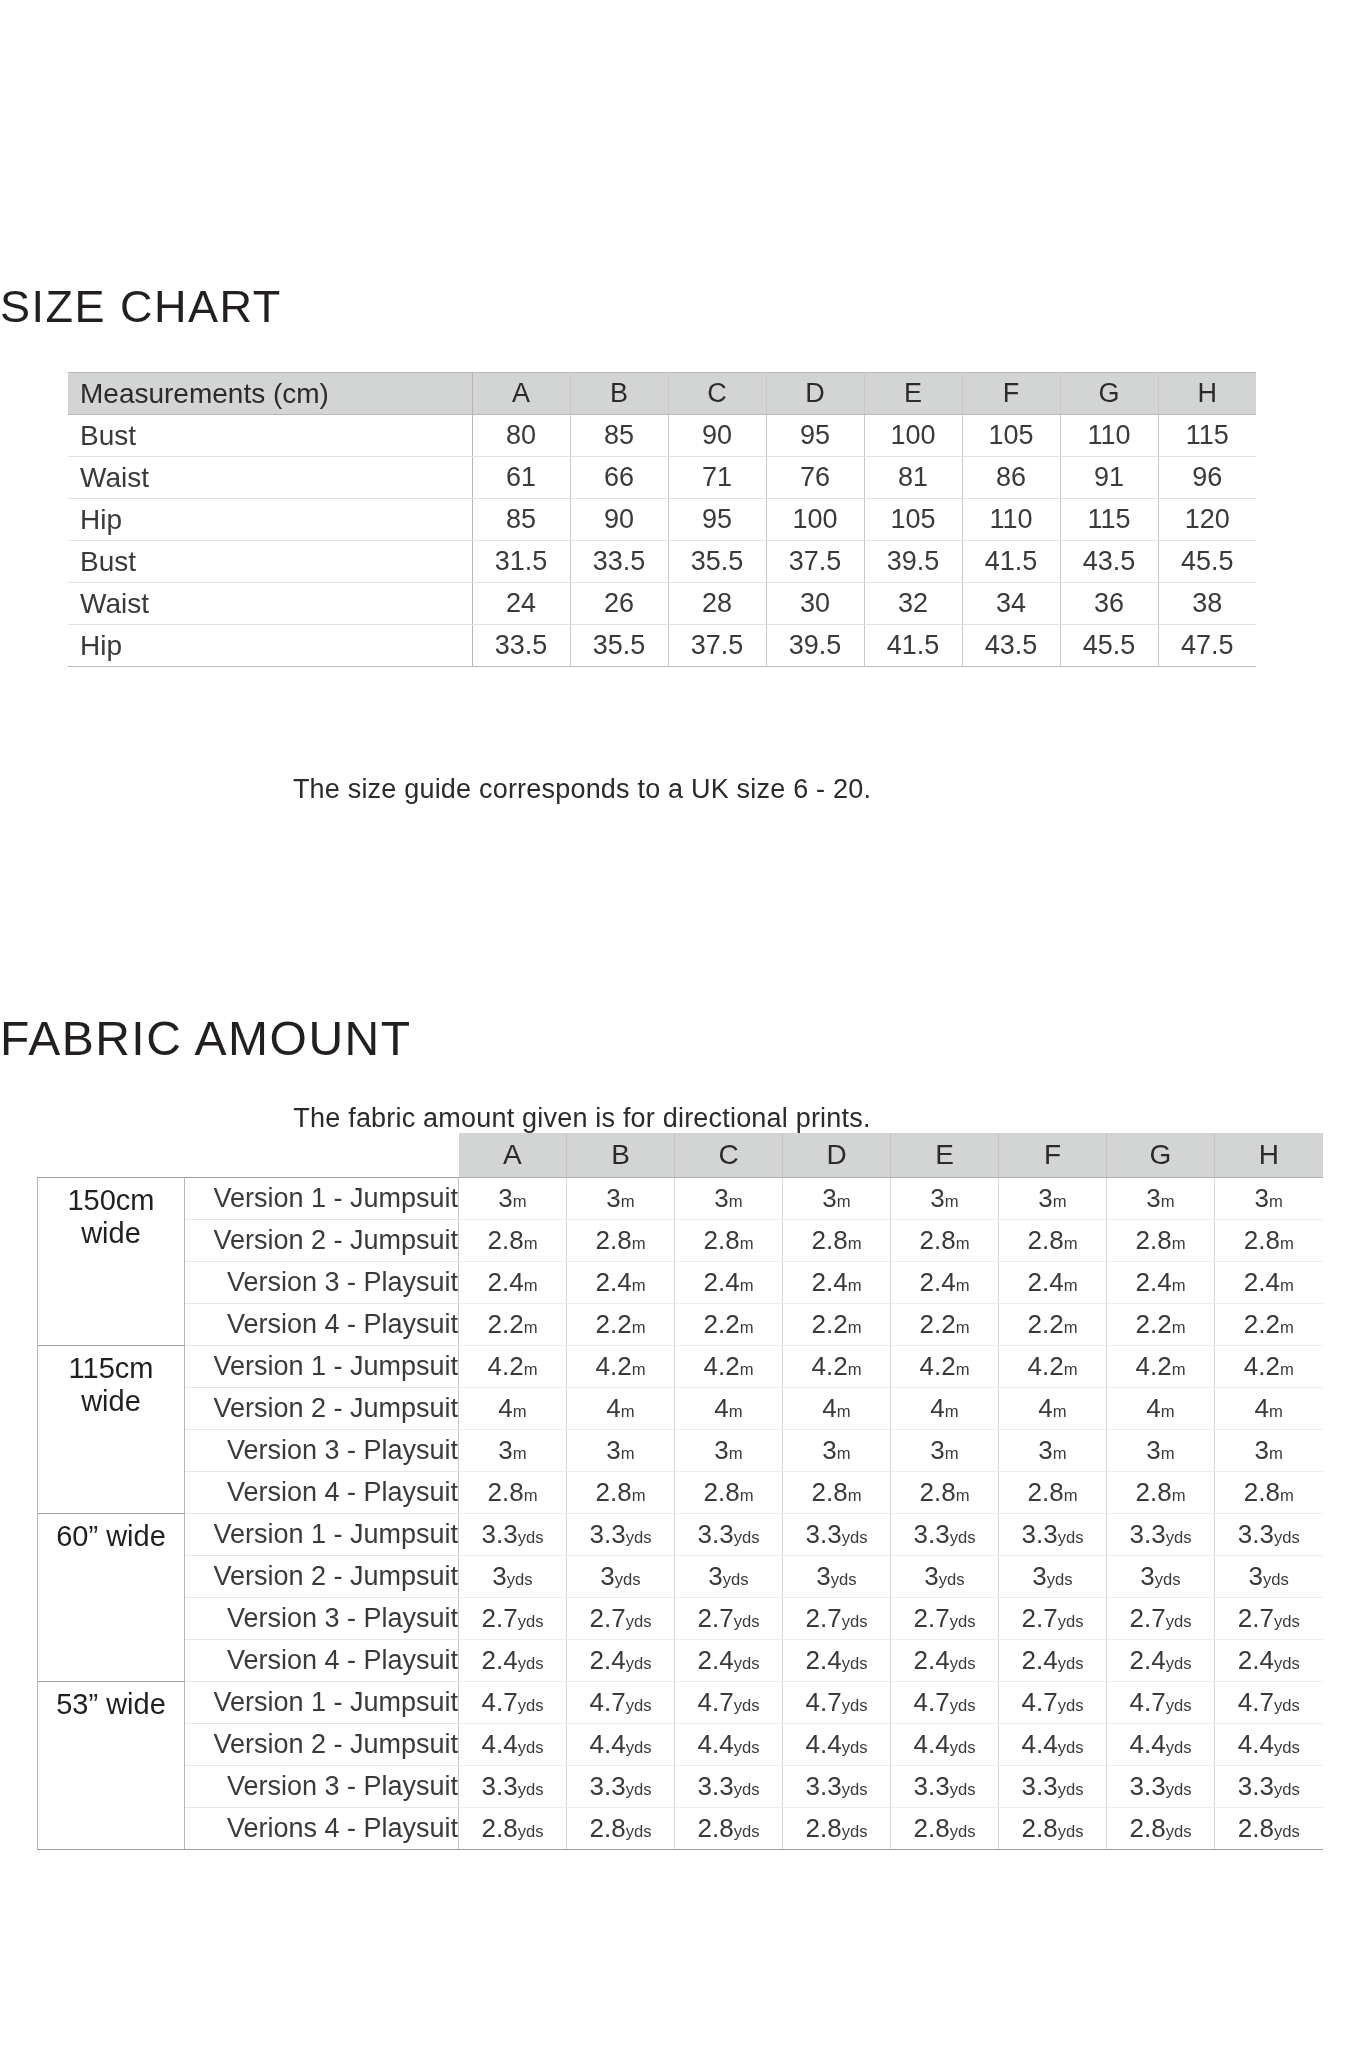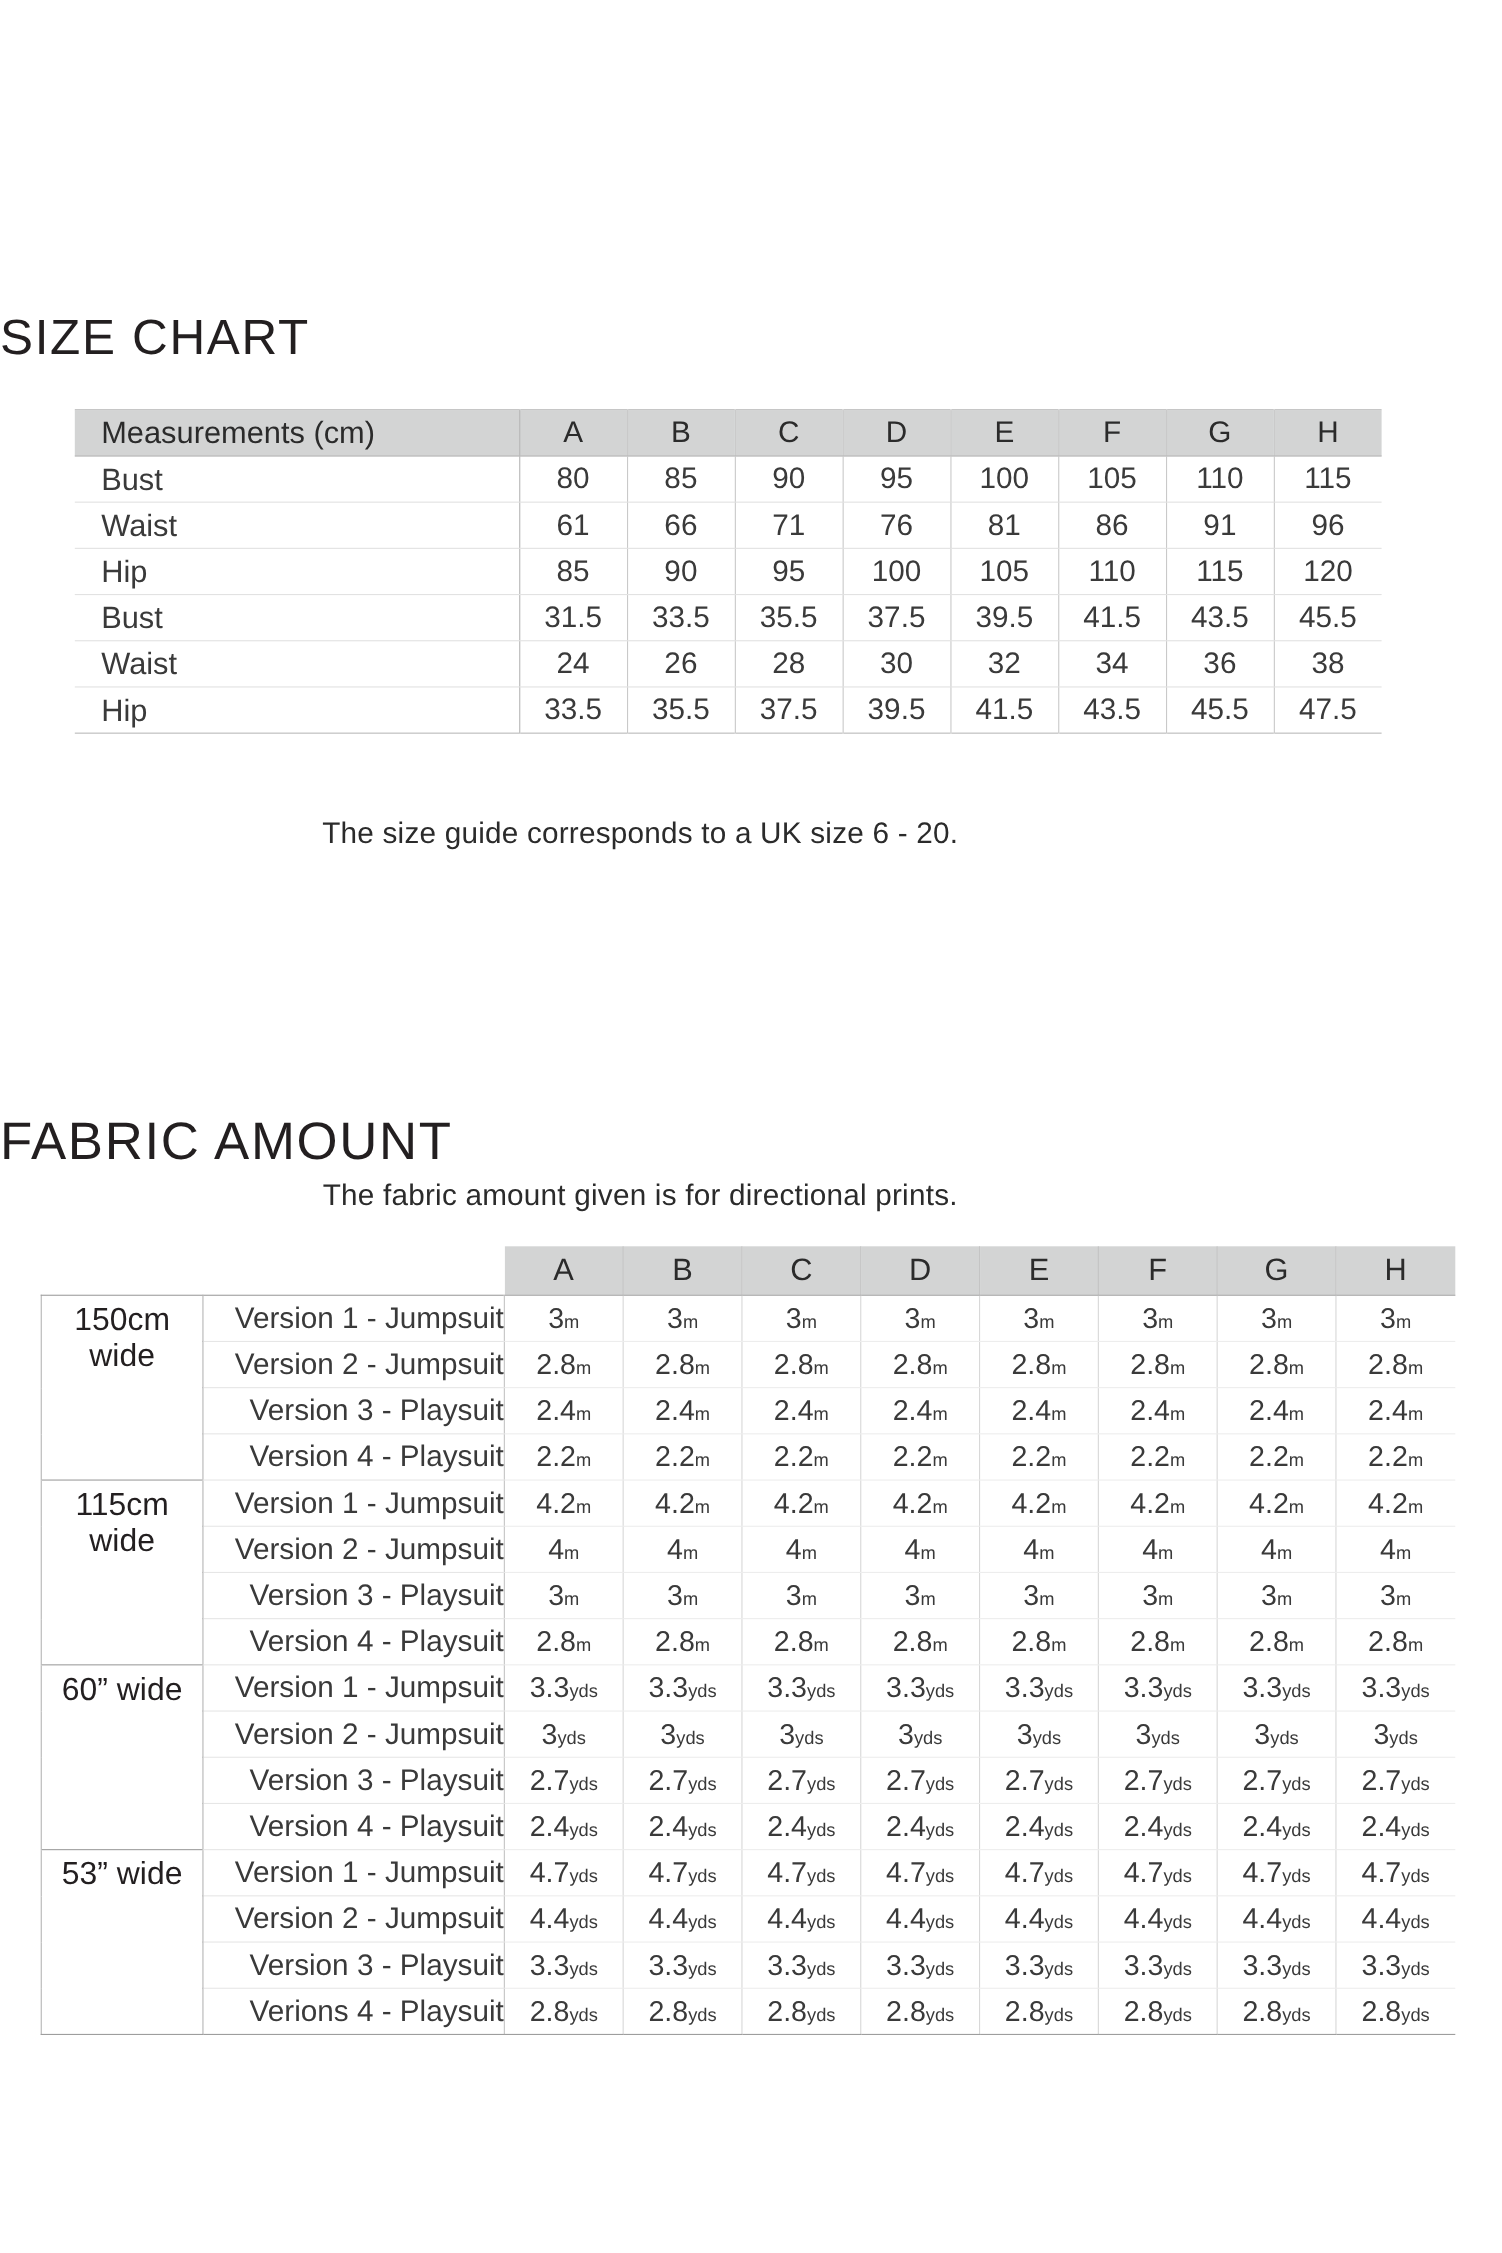--- a/index.html
+++ b/index.html
@@ -41,20 +41,21 @@
   }
   .caption {
     position: absolute;
     left: 0;
     width: 1164px;
     text-align: center;
     font-size: 27px;
     font-weight: 300;
     color: #2b2b2b;
     letter-spacing: 0.2px;
+    margin-top: 32px;
   }
   #size-caption { top: 742px; }
   #fabric-caption { top: 1071px; }
 
   
   table {
     border-collapse: collapse;
     table-layout: fixed;
   }
   td, th {
@@ -81,21 +82,21 @@
   }
   #size-table tr.group-head td {
     background: #d3d4d4;
     border-bottom: 1px solid #b9b9b9;
     color: #2b2b2b;
   }
   #size-table tr:last-child td { border-bottom: none; }
   #size-table td:last-child { border-right: none; }
   #size-table td.label {
     text-align: left;
-    padding-left: 24px;
+    padding-left: 12px;
     font-size: 28px;
     border-right: 1px solid #b5b5b5;
   }
   #size-table td.val { text-align: center; }
   #size-table col.c-label { width: 404px; }
   #size-table col.c-val { width: 98px; }
 
   
   #fabric-wrap {
     position: absolute;

